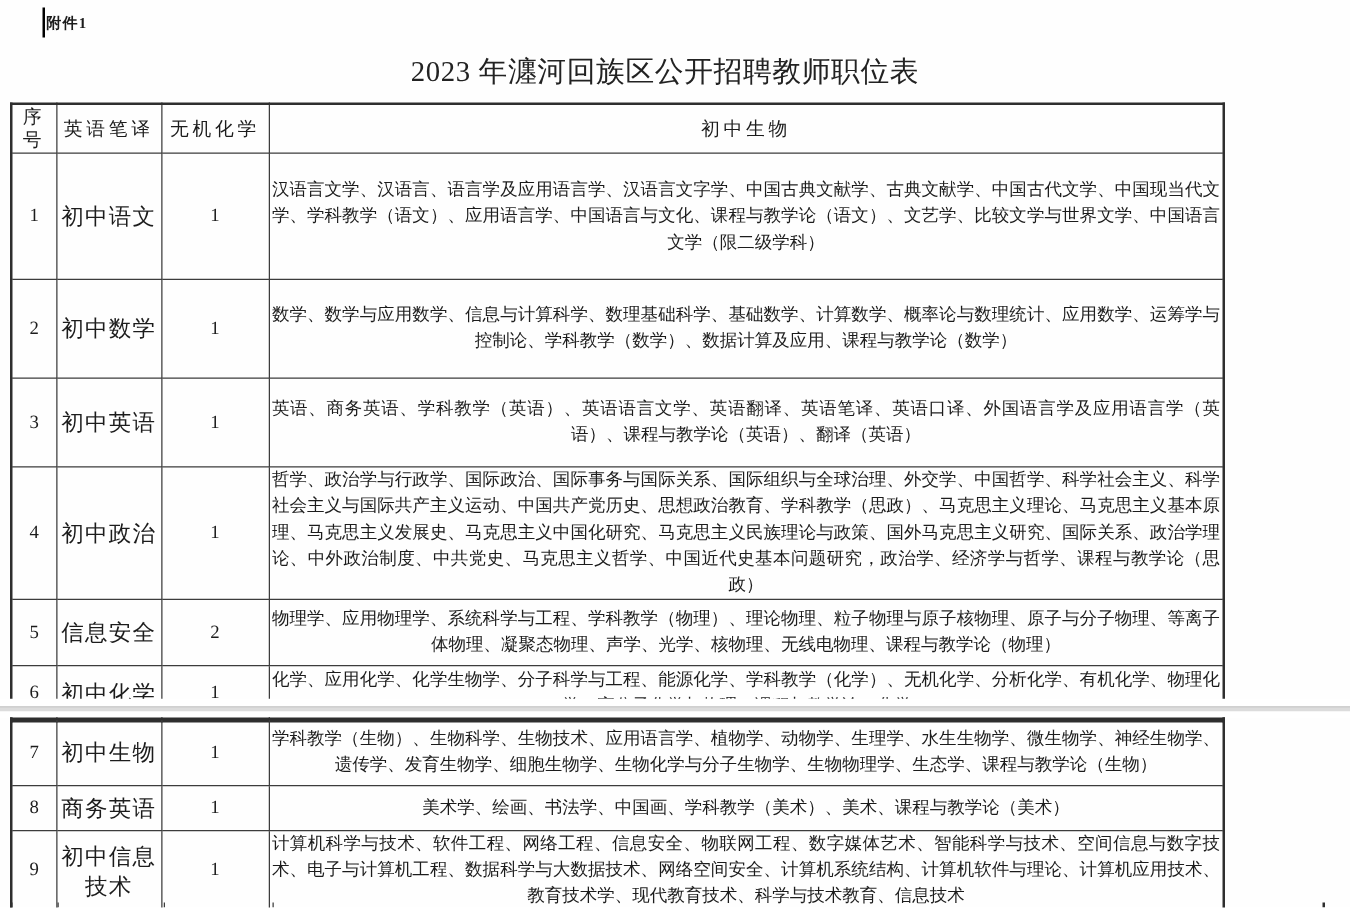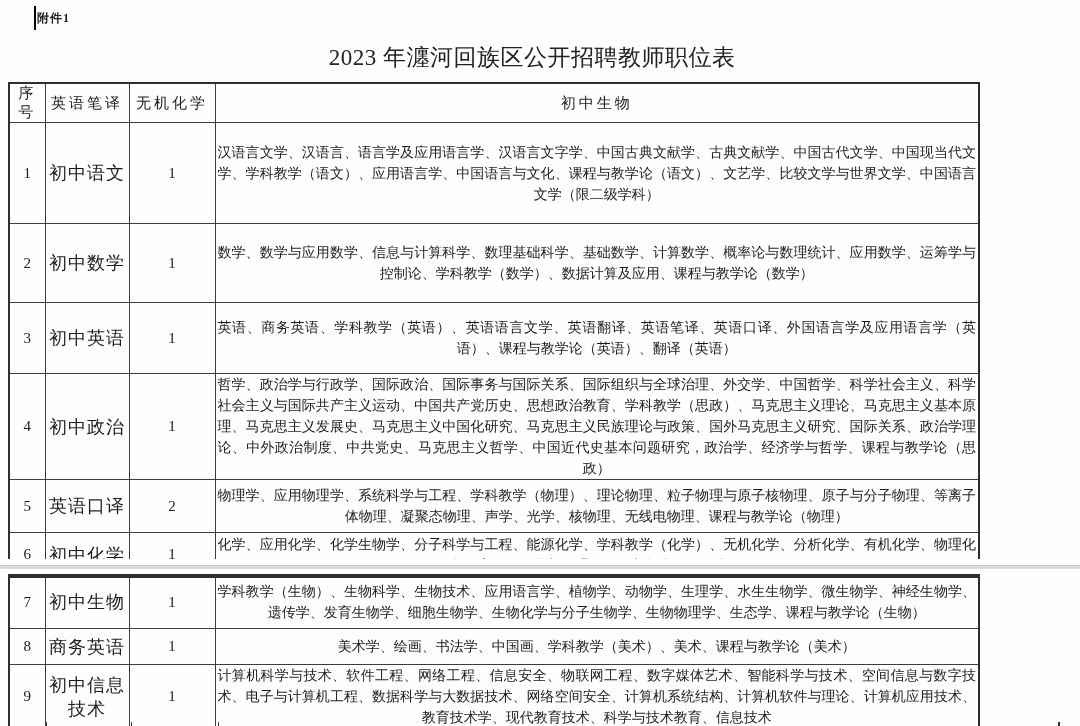--- a/index.html
+++ b/index.html
@@ -123,21 +123,21 @@
       <td class="req">英语、商务英语、学科教学（英语）、英语语言文学、英语翻译、英语笔译、英语口译、外国语言学及应用语言学（英语）、课程与教学论（英语）、翻译（英语）</td>
     </tr>
     <tr class="h105">
       <td class="no">4</td>
       <td class="pos">初中政治</td>
       <td class="cnt">1</td>
       <td class="req">哲学、政治学与行政学、国际政治、国际事务与国际关系、国际组织与全球治理、外交学、中国哲学、科学社会主义、科学社会主义与国际共产主义运动、中国共产党历史、思想政治教育、学科教学（思政）、马克思主义理论、马克思主义基本原理、马克思主义发展史、马克思主义中国化研究、马克思主义民族理论与政策、国外马克思主义研究、国际关系、政治学理论、中外政治制度、中共党史、马克思主义哲学、中国近代史基本问题研究，政治学、经济学与哲学、课程与教学论（思政）</td>
     </tr>
     <tr class="h52">
       <td class="no">5</td>
-      <td class="pos">英语口译</td>
+      <td class="pos">信息安全</td>
       <td class="cnt">2</td>
       <td class="req">物理学、应用物理学、系统科学与工程、学科教学（物理）、理论物理、粒子物理与原子核物理、原子与分子物理、等离子体物理、凝聚态物理、声学、光学、核物理、无线电物理、课程与教学论（物理）</td>
     </tr>
     <tr class="h43">
       <td class="no">6</td>
       <td class="pos">初中化学</td>
       <td class="cnt">1</td>
       <td class="req">化学、应用化学、化学生物学、分子科学与工程、能源化学、学科教学（化学）、无机化学、分析化学、有机化学、物理化学、高分子化学与物理、课程与教学论（化学）</td>
     </tr>
   </tbody>

